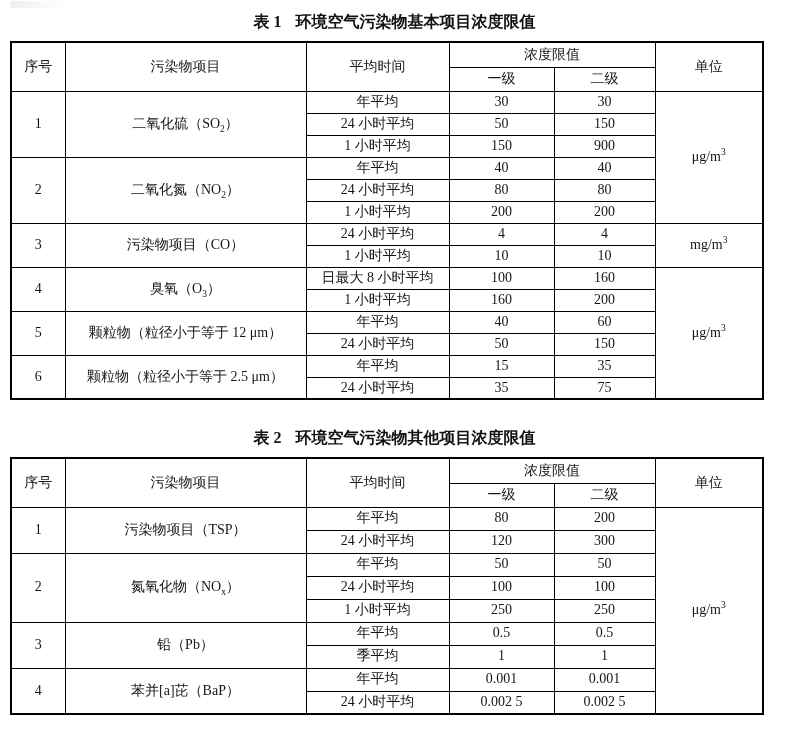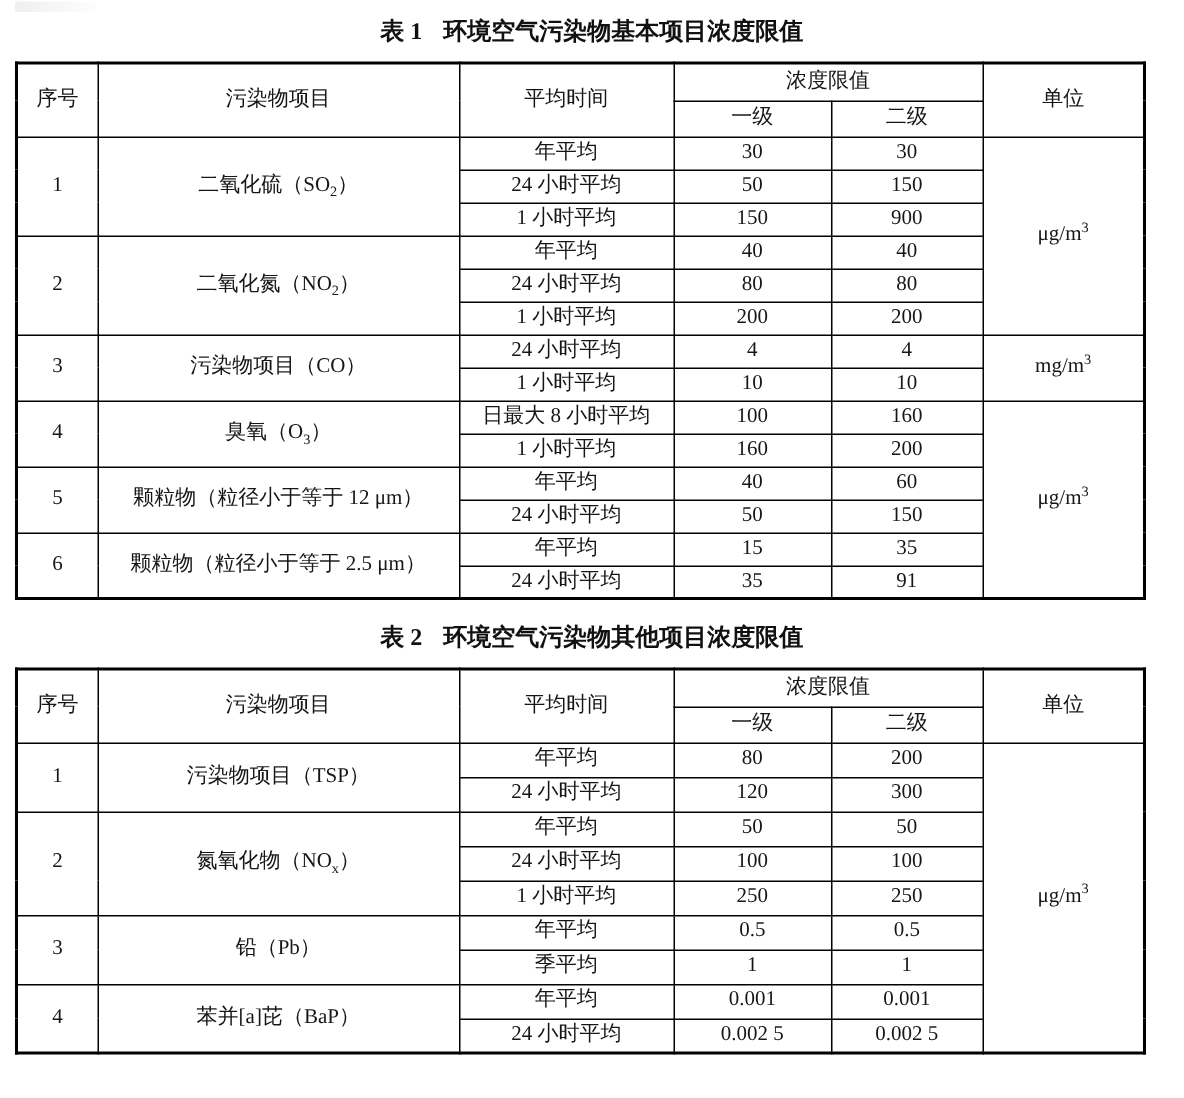--- a/index.html
+++ b/index.html
@@ -24,21 +24,21 @@
   }
   .table-title {
     margin: 0;
     text-align: center;
     font-size: 16px;
     font-weight: 700;
     line-height: 20px;
     color: #111111;
   }
   .t1-title { padding-top: 12px; }
-  .t2-title { padding-top: 16px; }
+  .t2-title { padding-top: 28px; }
   .title-label { margin-right: 14px; text-align: center; }
   .limits-table {
     border-collapse: collapse;
     table-layout: fixed;
     margin: 9px 0 0 10px;
     border: 2px solid #000000;
     font-family: Liberation Serif, serif;
   }
   .limits-table th, .limits-table td {
     border: 1px solid #000000;
@@ -164,21 +164,21 @@
           <tr>
             <td rowspan="2">6</td>
             <td rowspan="2">颗粒物（粒径小于等于 2.5 μm）</td>
             <td>年平均</td>
             <td>15</td>
             <td>35</td>
           </tr>
           <tr>
             <td>24 小时平均</td>
             <td>35</td>
-            <td>91</td>
+            <td>75</td>
           </tr>
         </tbody>
       </table>
   </section>
 
   <section>
     <h2 class="table-title t2-title"><span class="title-label">表 2</span><span class="title-text">环境空气污染物其他项目浓度限值</span></h2>
     <table class="limits-table t2">
         <colgroup>
           <col style="width: 54px;">

